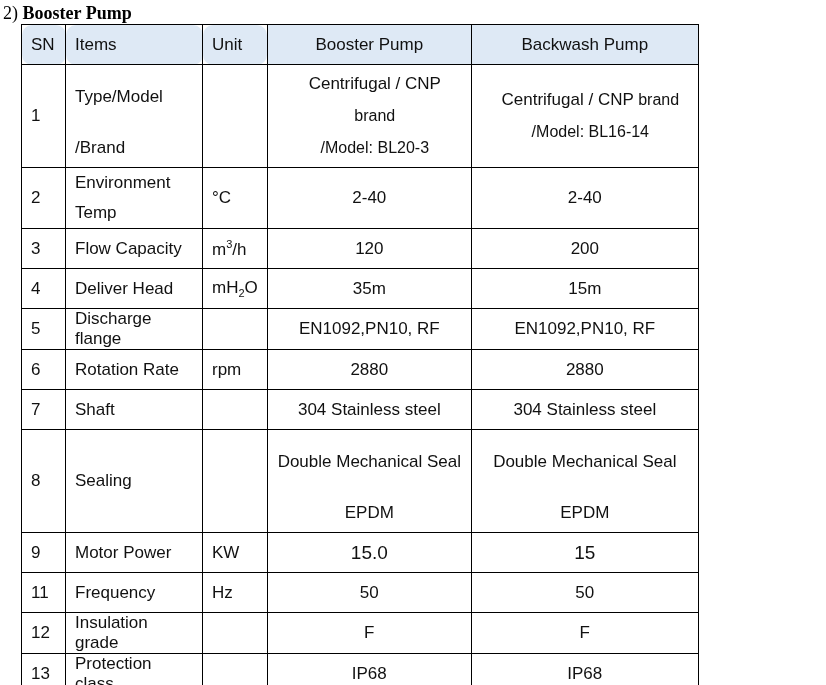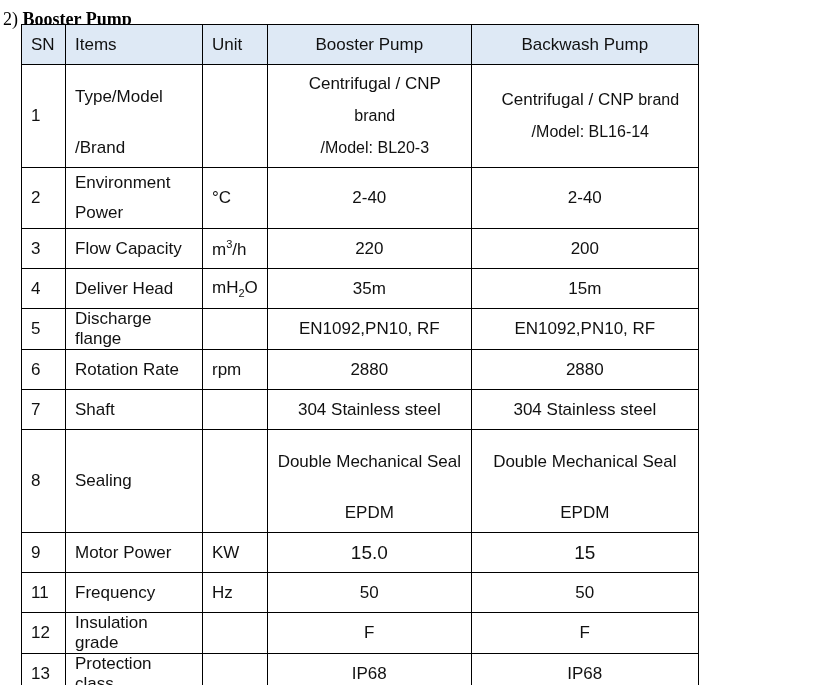--- a/index.html
+++ b/index.html
@@ -1,24 +1,24 @@
 <!DOCTYPE html>
 <html><head>
 <meta charset="utf-8">
 <style>
   html, body { margin:0; padding:0; background:#ffffff; }
   body { width:826px; height:685px; position:relative; overflow:hidden; font-family:"Liberation Sans", sans-serif; color:#111; }
-  .heading { position:absolute; left:3px; top:8px; font-family:"Liberation Serif", serif; font-size:18px; line-height:22px; color:#000; }
+  .heading { position:absolute; left:3px; top:2px; font-family:"Liberation Serif", serif; font-size:18px; line-height:22px; color:#000; }
   .heading .num { font-weight:normal; }
   .heading .title { font-weight:bold; }
   table { position:absolute; left:21px; top:24px; border-collapse:collapse; table-layout:fixed; }
   td, th { border:1px solid #000; font-size:17px; font-weight:normal; padding:0 9px; vertical-align:middle; color:#111; }
   th { background:#dee9f5; height:39px; }
   .c-sn { width:44px; } .c-item { width:137px; } .c-unit { width:58px; } .c-bp { width:204px; } .c-bw { width:227px; }
-  th.left, td.left { text-align:left; }
+  th.left, td.left { text-align:left;border-radius:10px; }
   th.center, td.center { text-align:center; }
   td.ml div { line-height:39px;margin-top:12px; }
   td .small { font-size:16px; }
   .mixed { line-height:32px;padding-left:20px; }
   sup, sub { font-size:11px; }
 </style>
 </head>
 <body>
 
 <div class="heading">
@@ -56,32 +56,32 @@
     <td class="center mixed">
           <div><span>Centrifugal / CNP </span><span class="small">brand</span></div>
           <div class="small">/Model: BL16-14</div>
         </td>
   </tr>
 
   <tr style="height:61px">
     <td class="left">2</td>
     <td class="left" style="line-height:30px">
           <div>Environment</div>
-          <div>Power</div>
+          <div>Temp</div>
         </td>
     <td class="left">°C</td>
     <td class="center">2-40</td>
     <td class="center">2-40</td>
   </tr>
 
   <tr style="height:40px">
     <td class="left">3</td>
     <td class="left">Flow Capacity</td>
     <td class="left"><span>m</span><sup>3</sup><span>/h</span></td>
-    <td class="center">220</td>
+    <td class="center">120</td>
     <td class="center">200</td>
   </tr>
 
   <tr style="height:40px">
     <td class="left">4</td>
     <td class="left">Deliver Head</td>
     <td class="left"><span>mH</span><sub>2</sub><span>O</span></td>
     <td class="center">35m</td>
     <td class="center">15m</td>
   </tr>

